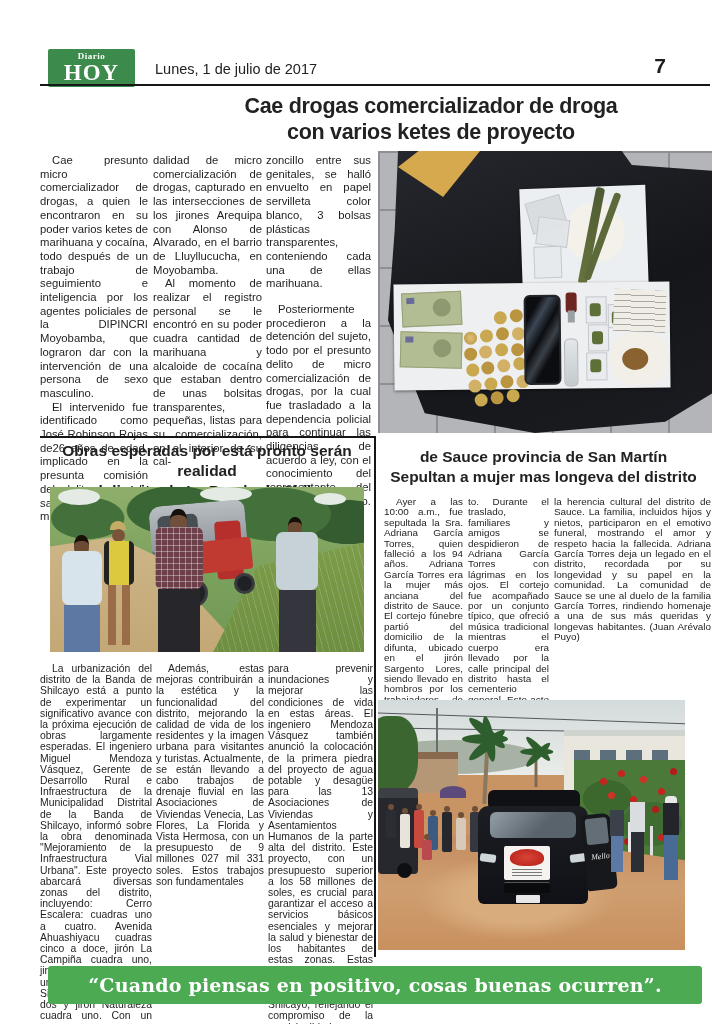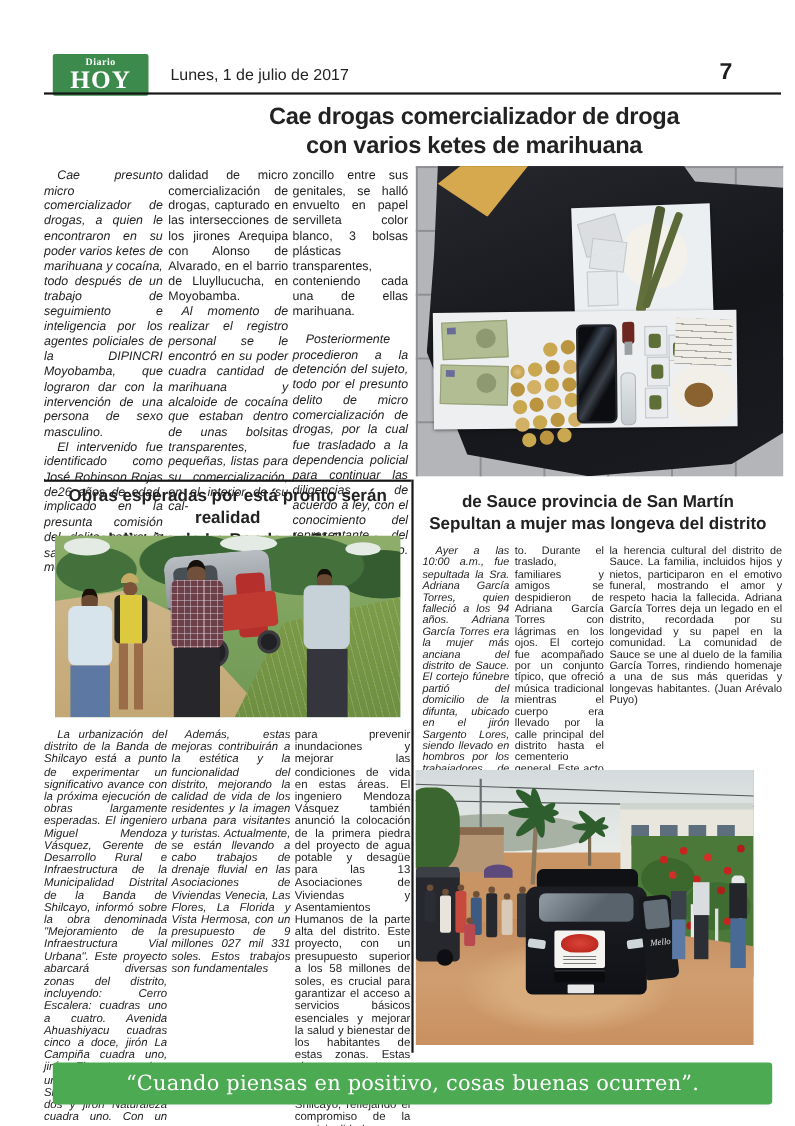--- a/index.html
+++ b/index.html
@@ -23,39 +23,39 @@
            font-size:21.5px;line-height:26px;letter-spacing:-.3px;color:#222;}
   .subhead{text-align:center;font-weight:bold;font-size:15.5px;line-height:20px;color:#222;}
   #h-obras{left:40px;top:441px;width:334px;}
   #h-sep{left:377px;top:447px;width:333px;}
   #rule-obras{left:40px;top:436px;width:334px;height:2px;}
   #divider{left:374px;top:436px;width:2px;height:521px;background:#161616;}
 
   
   .col{position:absolute;text-align:justify;}
   .col p{margin:0;}
-  .col p.indent{text-indent:12px;font-style:italic;}
+  .col p.indent{text-indent:12px;}
   .col p.gap{margin-top:12px;}
   .a1{font-size:11.3px;line-height:13.7px;}
   .a2{font-size:10.4px;line-height:11.2px;}
   .a3{font-size:9.9px;line-height:10.4px;}
   #a1c1{left:40px;top:154px;width:108px;}
   #a1c2{left:153px;top:154px;width:109px;}
   #a1c3{left:266px;top:154px;width:105px;}
   #a2c1{left:40px;top:663px;width:112px;}
   #a2c2{left:156px;top:663px;width:108px;}
   #a2c3{left:268px;top:663px;width:105px;}
   #a3c1{left:384px;top:497px;width:79px;}
   #a3c2{left:468px;top:497px;width:81px;}
   #a3c3{left:554px;top:497px;width:157px;}
 
   
   #banner{left:48px;top:966px;width:654px;height:38px;background:#4caa52;border-radius:3px;
           display:flex;align-items:center;justify-content:center;}
-  #banner span{color:#fff;font-family:"DejaVu Serif",serif;font-weight:normal;font-size:19px;letter-spacing:.2px;}
+  #banner span{color:#fff;font-family:"DejaVu Serif",serif;font-weight:bold;font-size:19px;letter-spacing:.2px;}
 
   
   #ph1{left:378px;top:151px;width:334px;height:282px;overflow:hidden;
        background:#b4b5b9;
        background-image:linear-gradient(#8e8f93 1.5px,transparent 1.5px),linear-gradient(90deg,#8e8f93 1.5px,transparent 1.5px);
        background-size:58px 58px;}
   #ph1-cloth{left:0;top:0;width:100%;height:100%;
        background:linear-gradient(160deg,#26282e,#15161a 55%,#1b1c21);
        clip-path:polygon(6% 0,73% 0,76% 5%,100% 7%,100% 86%,86% 96%,47% 100%,14% 93%,3% 60%,5% 28%);}
   #ph1-folder{left:20px;top:0;width:82px;height:46px;background:#d7a94e;
@@ -221,21 +221,21 @@
   <div class="abs" id="logo">
     <span class="lt">Diario</span>
     <span class="lm">HOY</span>
   </div>
   <div class="abs" id="date">Lunes, 1 de julio de 2017</div>
   <div class="abs" id="pagenum">7</div>
   <div class="abs rule-h" id="rule-header"></div>
 
   <div class="abs" id="h1-drug">
     <div>Cae drogas comercializador de droga</div>
-    <div>con varios ketes de marihuana</div>
+    <div>con varios ketes de proyecto</div>
   </div>
   <div class="col a1" id="a1c1">
       <p class="indent">Cae presunto micro comercializador de drogas, a quien le encontraron en su poder varios ketes de marihuana y cocaína, todo después de un trabajo de seguimiento e inteligencia por los agentes policiales de la DIPINCRI Moyobamba, que lograron dar con la intervención de una persona de sexo masculino.</p>
       <p class="indent">El intervenido fue identificado como José Robinson Rojas de26 años de edad, implicado en la presunta comisión del delito contra la salud pública en la mo-</p>
     </div>
   <div class="col a1" id="a1c2">
       <p>dalidad de micro comercialización de drogas, capturado en las intersecciones de los jirones Arequipa con Alonso de Alvarado, en el barrio de Lluyllucucha, en Moyobamba.</p>
       <p class="indent">Al momento de realizar el registro personal se le encontró en su poder cuadra cantidad de marihuana y alcaloide de cocaína que estaban dentro de unas bolsitas transparentes, pequeñas, listas para su comercialización, en el interior de su cal-</p>
     </div>
   <div class="col a1" id="a1c3">

